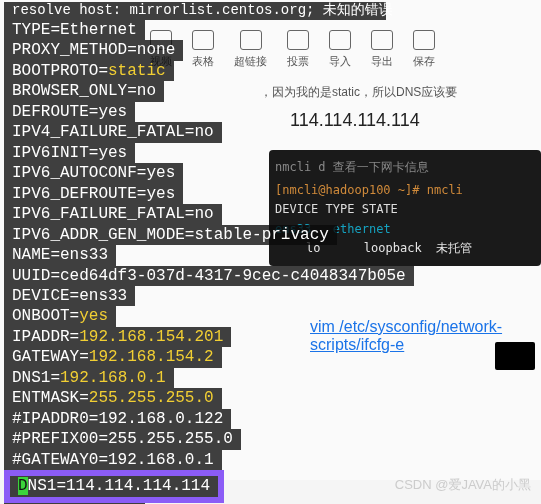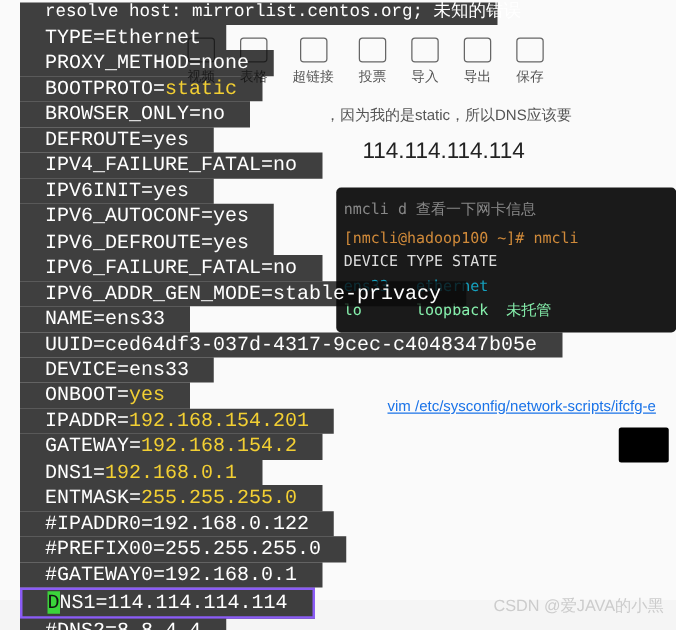--- a/index.html
+++ b/index.html
@@ -79,32 +79,33 @@
   .secondary-terminal .prompt {
     color: #d08a3a;
   }
   .secondary-terminal .header-row {
     color: #ddd;
   }
   .secondary-terminal .highlighted {
     color: #15a1bf;
   }
   .secondary-terminal .lo {
-    color: #86efac;
+    color: #e5e5e5;
+    margin-left: 31px;
   }
   .secondary-terminal .green-cursor {
     background: #3bd43b;
     color: #222;
     padding: 0 2px;
   }
   .vim-path {
     position: absolute;
     top: 318px;
     left: 310px;
-    font-size: 12px;
+    font-size: 16px;
     color: #1a73e8;
     text-decoration: underline;
   }
   .thumb {
     position: absolute;
     top: 342px;
     right: 6px;
     width: 40px;
     height: 28px;
     background: #000;
@@ -125,37 +126,36 @@
     box-sizing: border-box;
   }
   .terminal .faded {
     color: #999;
     font-size: 14px;
   }
   .terminal .line {
     white-space: pre;
     color: #fff;
     background: rgba(10,10,10,0.78);
-    padding: 0 20px;
+    padding: 0 8px;
     width: fit-content;
-    margin-left: 12px;
   }
   .terminal .line.full {
     width: 100%;
     box-sizing: border-box;
   }
   .terminal .yellow {
     color: #f2cf33;
   }
   .terminal .cursor {
     background: #3bd43b;
     color: #111;
   }
   .red-box {
-    border: 2px solid #8b5cf6;
+    border: 6px solid #8b5cf6;
     padding: 0 2px;
     width: fit-content;
   }
   .watermark {
     position: absolute;
     bottom: 10px;
     right: 10px;
     font-size: 13px;
     color: #ccc;
   }

